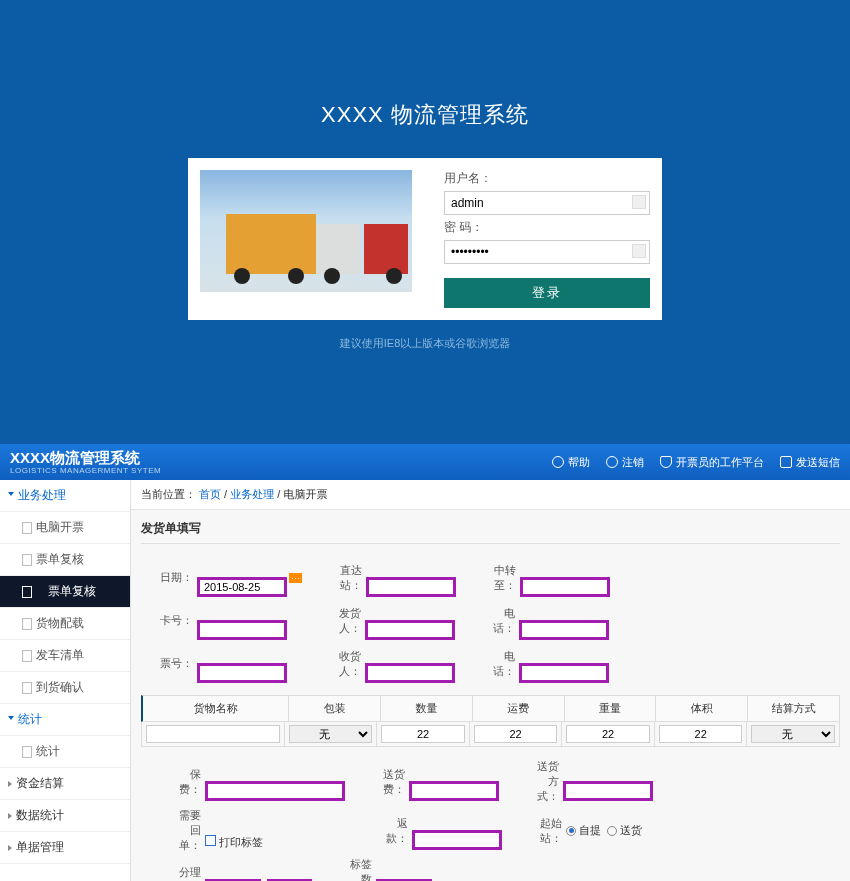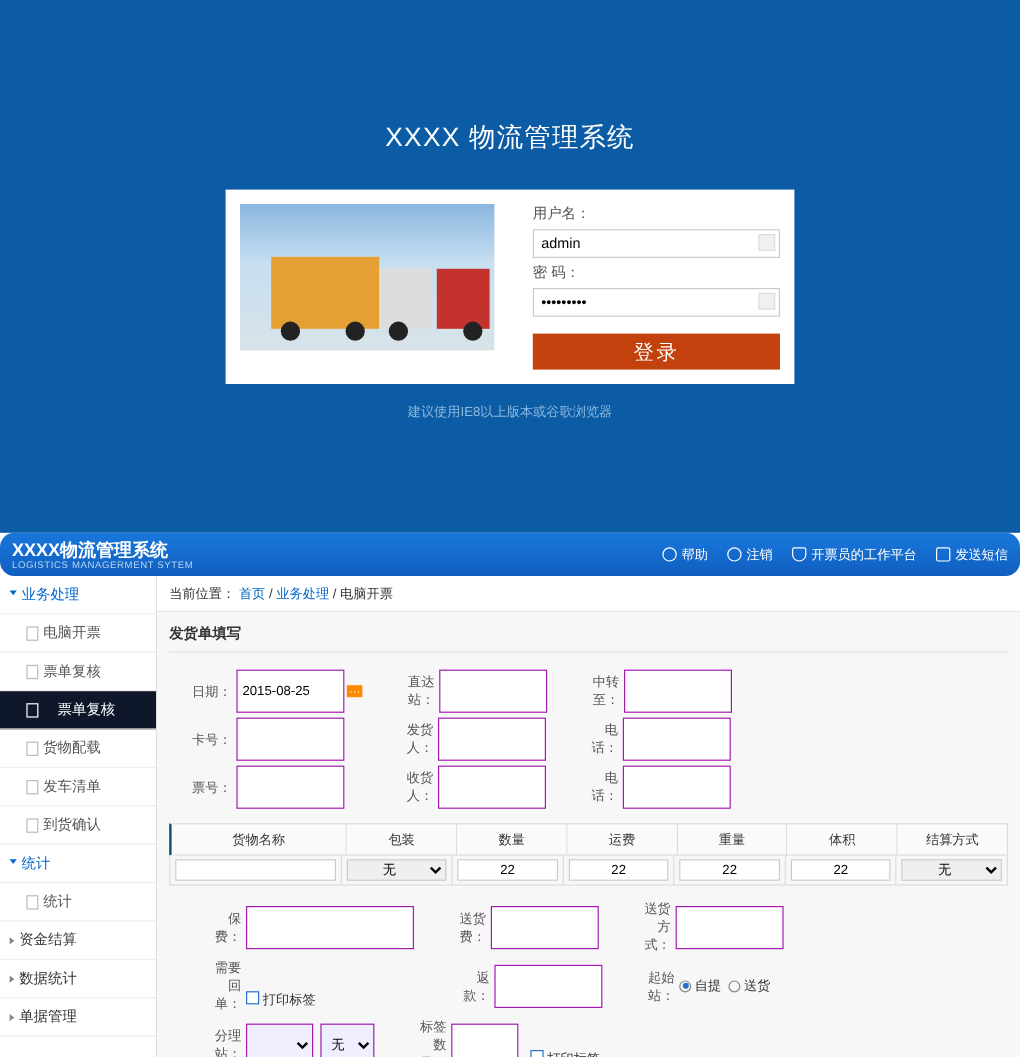--- a/index.html
+++ b/index.html
@@ -12,26 +12,26 @@
 .login-image { width: 212px; height: 122px; background: linear-gradient(to bottom, #8ab6e0 0%, #c7dff0 40%, #d8e3e8 100%); position: relative; overflow: hidden; }
 .truck-body { position: absolute; width: 90px; height: 60px; background: #e4a032; bottom: 18px; left: 26px; }
 .truck-cab { position: absolute; width: 44px; height: 50px; background: #dcdedd; bottom: 18px; left: 116px; }
 .truck-cab2 { position: absolute; width: 44px; height: 50px; background: #c3322d; bottom: 18px; right: 4px; }
 .truck-wheel { position: absolute; width: 16px; height: 16px; border-radius: 50%; background: #222; bottom: 8px; }
 .login-form { flex: 1; display: flex; flex-direction: column; gap: 4px; }
 .login-form label { font-size: 12px; color: #555; }
 .login-input-wrap { position: relative; }
 .login-input { width: 100%; height: 24px; border: 1px solid #ccc; padding: 0 6px 0 6px; font-size: 12px; background: #fff; }
 .login-input-icon { position: absolute; right: 4px; top: 4px; width: 14px; height: 14px; background: #f0f0f0; border: 1px solid #ddd; }
-.login-btn { margin-top: 10px; background: #c2410c; color: #fff; border: none; height: 30px; font-size: 17px; cursor: pointer; width: 100%; letter-spacing: 2px; }
+.login-btn { margin-top: 10px; background: #0f766e; color: #fff; border: none; height: 30px; font-size: 13px; cursor: pointer; width: 100%; letter-spacing: 2px; }
 .login-hint { color: #8cb9e0; font-size: 11px; margin-top: 16px; }
 
 
 .admin-wrap { width: 850px; display: flex; flex-direction: column; }
-.topbar { background: linear-gradient(to bottom, #1a77db 0%, #0f5fc0 100%); height: 36px; color: #fff; display: flex; align-items: center; padding: 0 10px; border-radius: 12px; }
+.topbar { background: linear-gradient(to bottom, #1a77db 0%, #0f5fc0 100%); height: 36px; color: #fff; display: flex; align-items: center; padding: 0 10px; }
 .topbar-title { font-size: 15px; font-weight: bold; }
 .topbar-sub { font-size: 8px; color: #b9d5f0; display: block; margin-top: -2px; letter-spacing: 0.5px; }
 .topbar-spacer { flex: 1; }
 .topbar-link { color: #fff; font-size: 11px; margin-left: 16px; display: flex; align-items: center; gap: 4px; cursor: pointer; }
 .topbar-icon { width: 12px; height: 12px; border: 1.5px solid #fff; border-radius: 50%; display: inline-block; }
 .topbar-icon.user { border-radius: 2px 2px 6px 6px; }
 .topbar-icon.msg { border-radius: 2px; }
 
 .admin-body { display: flex; min-height: 400px; }
 .sidebar { width: 131px; background: #fff; border-right: 1px solid #e0e0e0; }
@@ -46,21 +46,21 @@
 
 .main { flex: 1; background: #f7f7f7; }
 .crumbs { background: #fff; padding: 7px 10px; font-size: 11px; border-bottom: 1px solid #e5e5e5; }
 .crumbs a { color: #0066cc; text-decoration: none; }
 .content { padding: 10px; }
 .content-title { font-size: 12px; font-weight: bold; padding-bottom: 6px; border-bottom: 1px solid #e0e0e0; margin-bottom: 14px; }
 
 .form-row { display: flex; align-items: center; margin-bottom: 4px; flex-wrap: wrap; }
 .form-label { width: 52px; text-align: right; font-size: 11px; color: #555; margin-right: 4px; }
 .form-label.w60 { width: 60px; }
-.form-input { height: 36px; border: 1px solid #a21caf; padding: 0 4px; font-size: 11px; background: #fff; }
+.form-input { height: 20px; border: 3px solid #a21caf; padding: 0 4px; font-size: 11px; background: #fff; margin-top: 19px; }
 .w90 { width: 90px; } .w60 { width: 56px; padding-left: 32px; } .w140{ width:140px;} .w50{width:45px;}
 .date-warn { background: #ff8a00; color: #fff; font-size: 9px; padding: 0 2px; margin-left: 2px; }
 select.form-input { background: #efefff; }
 
 .table-head { display: flex; margin-top: 12px; }
 .table-head div { border: 1px solid #ddd; border-left: none; padding: 5px 0; text-align: center; font-size: 11px; background: #fafafa; flex: 1; }
 .table-head div:first-child { border-left: 2px solid #0c4a6e; }
 .table-row { display: flex; margin-bottom: 12px;}
 .table-row > div { border: 1px solid #ddd; border-top:none; border-left:none; padding: 3px 4px; text-align: center; flex: 1; }
 .table-row > div:first-child { border-left: 1px solid #ddd;}

